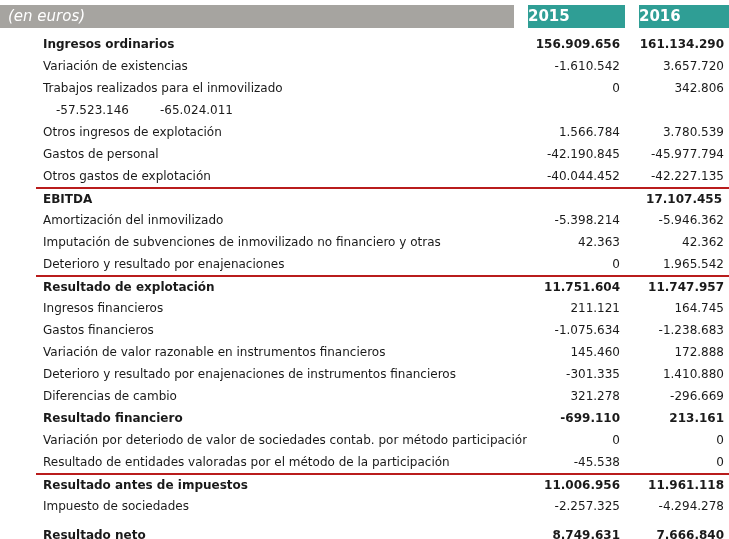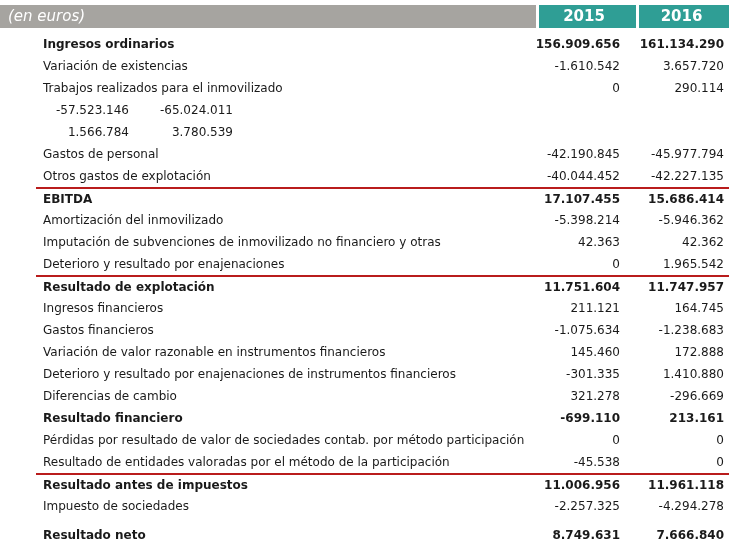--- a/index.html
+++ b/index.html
@@ -29,23 +29,23 @@
   .thead .h-label {
     flex: 1;
     background: #a6a4a0;
     font-weight: normal;
     font-style: italic;
     padding-left: 8px;
     box-sizing: border-box;
   }
   .thead .h-year {
     background: #2f9e95;
-    text-align: center;
+    text-align: left;
     box-sizing: border-box;
-    margin-left: 3px;
+    margin-left: 14px;
   }
   .thead .h-y1 { width: 97px; padding-right: 7px; }
   .thead .h-y2 { width: 90px; padding-right: 5px; }
 
   
   .tbody {
     margin-top: 5px;
     color: #1a1a1a;
     font-size: 12px;
     padding-left: 36px;
@@ -84,44 +84,44 @@
         <div class="cell num y2">161.134.290</div>
       </div>
       <div class="row">
         <div class="cell label">Variación de existencias</div>
         <div class="cell num y1">-1.610.542</div>
         <div class="cell num y2">3.657.720</div>
       </div>
       <div class="row">
         <div class="cell label">Trabajos realizados para el inmovilizado</div>
         <div class="cell num y1">0</div>
-        <div class="cell num y2">290.114</div>
+        <div class="cell num y2">342.806</div>
       </div>
       <div class="row">
         <div class="cell num y1">-57.523.146</div>
         <div class="cell num y2">-65.024.011</div>
       </div>
       <div class="row">
+        <div class="cell label">Otros ingresos de explotación</div>
         <div class="cell num y1">1.566.784</div>
         <div class="cell num y2">3.780.539</div>
       </div>
       <div class="row">
         <div class="cell label">Gastos de personal</div>
         <div class="cell num y1">-42.190.845</div>
         <div class="cell num y2">-45.977.794</div>
       </div>
       <div class="row">
         <div class="cell label">Otros gastos de explotación</div>
         <div class="cell num y1">-40.044.452</div>
         <div class="cell num y2">-42.227.135</div>
       </div>
       <div class="row bold rule-above">
         <div class="cell label">EBITDA</div>
         <div class="cell num y1">17.107.455</div>
-        <div class="cell num y2">15.686.414</div>
       </div>
       <div class="row">
         <div class="cell label">Amortización del inmovilizado</div>
         <div class="cell num y1">-5.398.214</div>
         <div class="cell num y2">-5.946.362</div>
       </div>
       <div class="row">
         <div class="cell label">Imputación de subvenciones de inmovilizado no financiero y otras</div>
         <div class="cell num y1">42.363</div>
         <div class="cell num y2">42.362</div>
@@ -160,21 +160,21 @@
         <div class="cell label">Diferencias de cambio</div>
         <div class="cell num y1">321.278</div>
         <div class="cell num y2">-296.669</div>
       </div>
       <div class="row bold">
         <div class="cell label">Resultado financiero</div>
         <div class="cell num y1">-699.110</div>
         <div class="cell num y2">213.161</div>
       </div>
       <div class="row">
-        <div class="cell label">Pérdidas por resultado de valor de sociedades contab. por método participación</div>
+        <div class="cell label">Variación por deteriodo de valor de sociedades contab. por método participación</div>
         <div class="cell num y1">0</div>
         <div class="cell num y2">0</div>
       </div>
       <div class="row">
         <div class="cell label">Resultado de entidades valoradas por el método de la participación</div>
         <div class="cell num y1">-45.538</div>
         <div class="cell num y2">0</div>
       </div>
       <div class="row bold rule-above">
         <div class="cell label">Resultado antes de impuestos</div>

